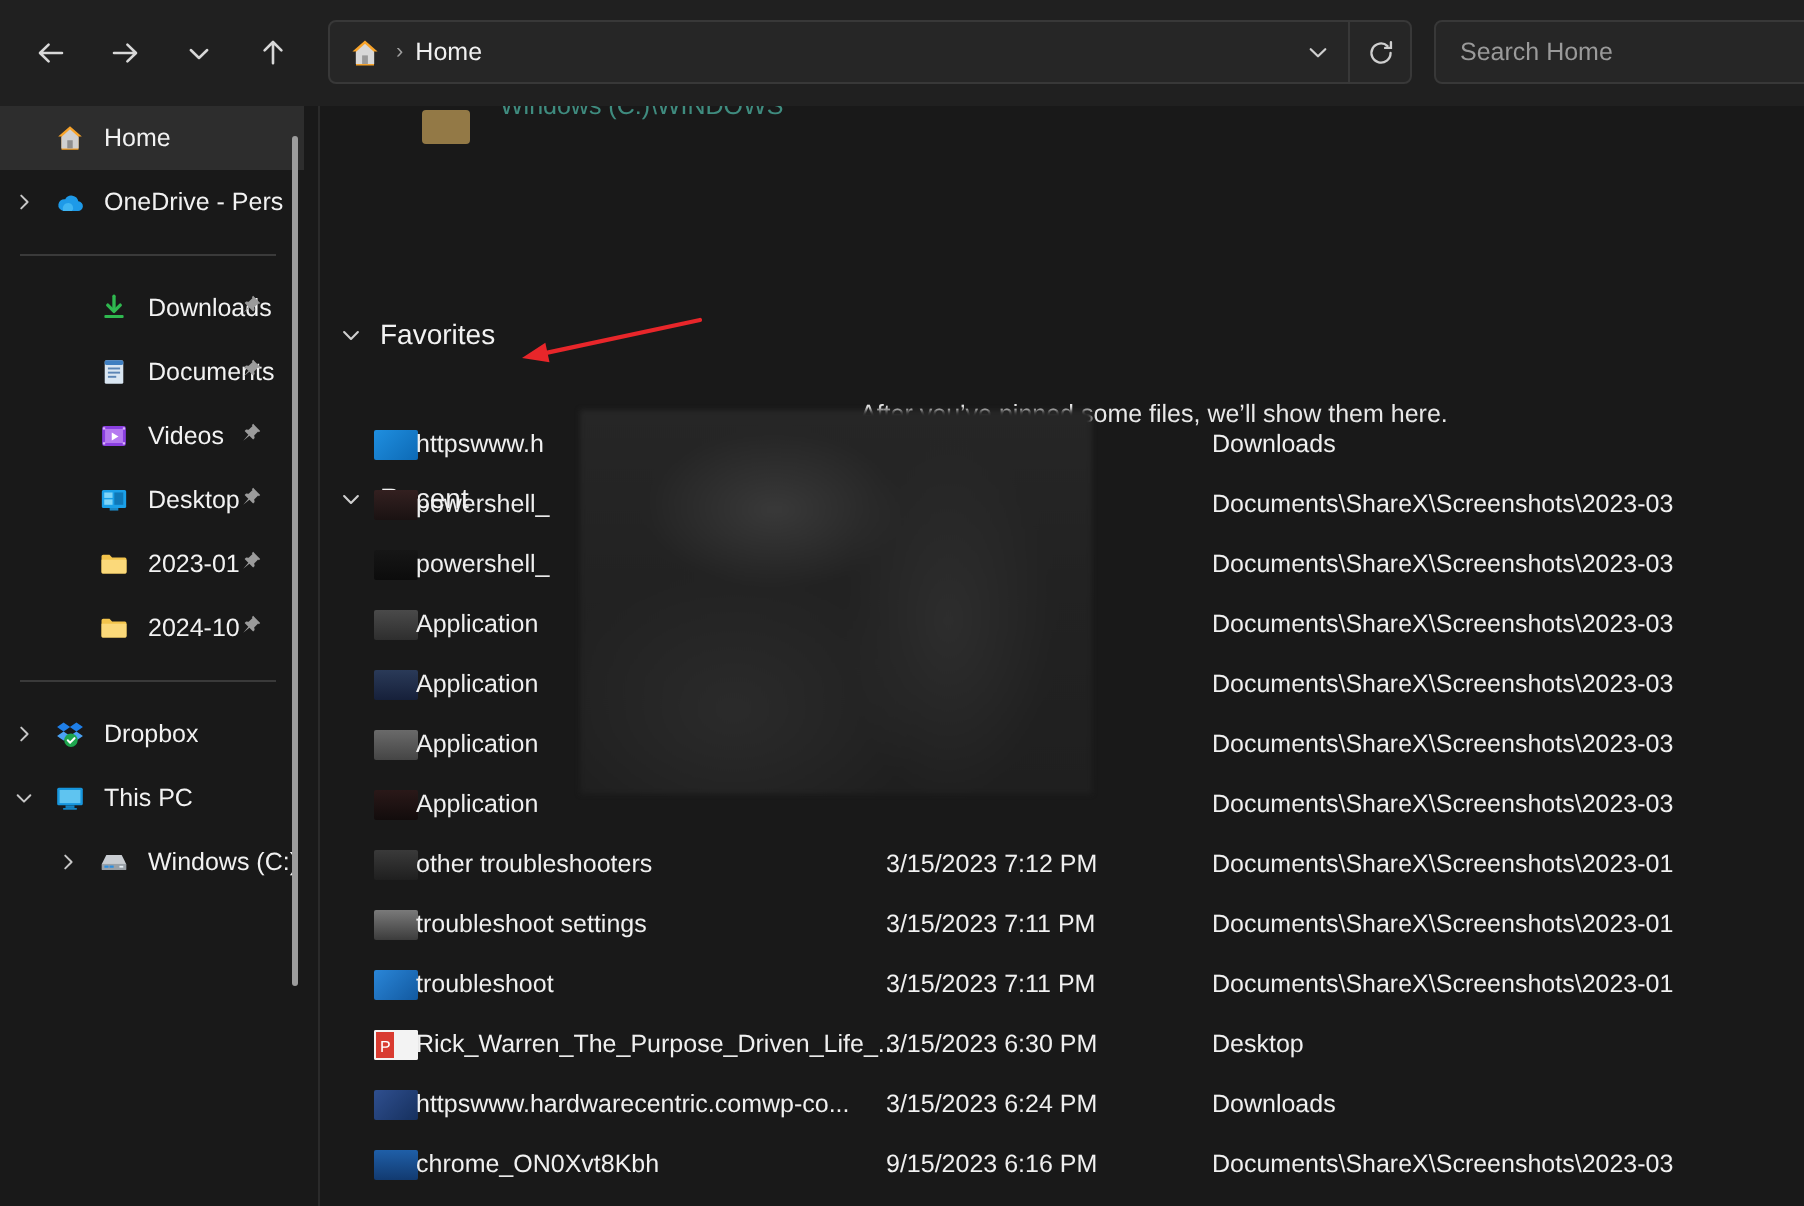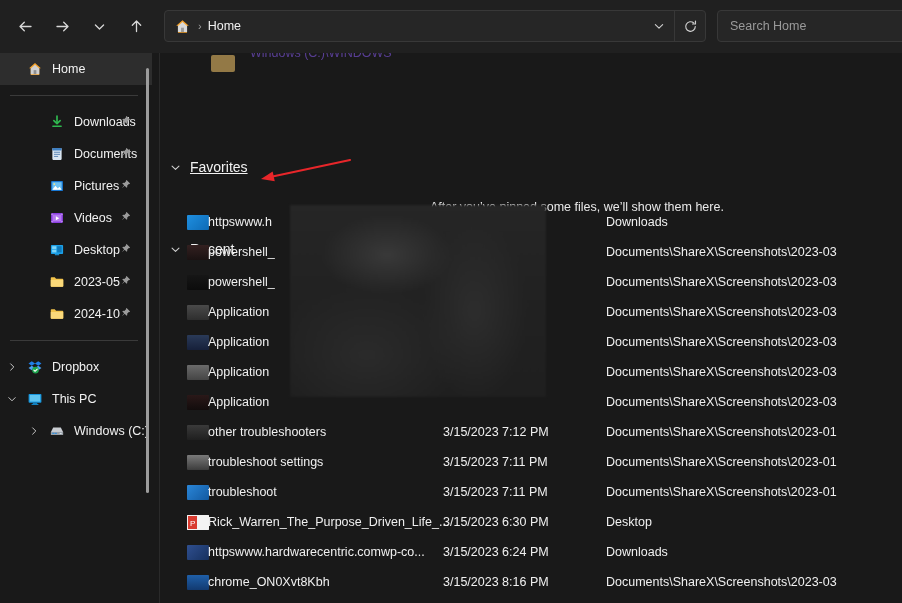--- a/index.html
+++ b/index.html
@@ -128,21 +128,21 @@
     display: flex; align-items: center;
     opacity: 0.55;
   }
   .clipped-folder {
     position: absolute; left: 51px; top: 7px;
     width: 24px; height: 17px;
     background: #f7c96b; border-radius: 2px;
   }
   .clipped-text {
     position: absolute; left: 90px; top: -2px;
-    font-size: 12.5px; color: #8b5cf6;
+    font-size: 12.5px; color: #5eead4;
   }
 
   .group-header {
     position: absolute;
     display: flex; align-items: center;
     font-size: 14px; color: #f2f2f2;
   }
   .group-chev { margin-right: 8px; display:flex; color:#cfcfcf; }
 
   .empty-note {
@@ -260,20 +260,34 @@
         <span class="nav-chev empty"></span>
         <span class="nav-icon">
           <svg width="16" height="16" viewBox="0 0 20 20">
             <path d="M10 2.6 2.6 9.1h2.1v8.3h10.6V9.1h2.1z" fill="#f7a32a"></path>
             <path d="M10 4.6 4.6 9.4v7.1h10.8V9.4z" fill="#d0d0d0"></path>
             <rect x="8.3" y="11.4" width="3.4" height="5.1" fill="#8f8f8f"></rect>
           </svg>
         </span>
         <span class="nav-label">Home</span>
       </div>
+      <div class="nav-item">
+        <span class="nav-chev">
+          <svg width="12" height="12" viewBox="0 0 14 14" fill="none" stroke="currentColor" stroke-width="1.15" stroke-linecap="round" stroke-linejoin="round">
+            <path d="M5.4 3.3 9.1 7l-3.7 3.7"></path>
+          </svg>
+        </span>
+        <span class="nav-icon">
+          <svg width="16" height="16" viewBox="0 0 20 20">
+            <path d="M5.8 15.6h9.1a3 3 0 0 0 .3-6 4.4 4.4 0 0 0-8.2-1.3 3.5 3.5 0 0 0-1.2 7.3z" fill="#1e9ae8"></path>
+            <path d="M5.8 15.6h5.4a3 3 0 0 0-2.1-5 3.5 3.5 0 0 0-3.3 5z" fill="#3fb5f2"></path>
+          </svg>
+        </span>
+        <span class="nav-label">OneDrive - Pers</span>
+      </div>
       <div class="nav-sep"></div>
       <div class="nav-item">
         <span class="nav-indent"></span>
         <span class="nav-chev empty"></span>
         <span class="nav-icon">
           <svg width="16" height="16" viewBox="0 0 20 20">
             <path d="M10 2.6v9" stroke="#2fb84f" stroke-width="2.1" stroke-linecap="round" fill="none"></path>
             <path d="M6.1 8.2 10 12.1l3.9-3.9" stroke="#2fb84f" stroke-width="2.1" fill="none" stroke-linecap="round" stroke-linejoin="round"></path>
             <rect x="4" y="14.4" width="12" height="1.9" rx="0.6" fill="#2fb84f"></rect>
           </svg>
@@ -289,36 +303,20 @@
         <span class="nav-icon">
           <svg width="16" height="16" viewBox="0 0 20 20">
             <rect x="4.2" y="2.6" width="11.6" height="14.8" rx="1" fill="#d9e6f2"></rect>
             <rect x="4.2" y="2.6" width="11.6" height="3" rx="1" fill="#3f7fc1"></rect>
             <rect x="6.2" y="7.2" width="7.6" height="1.2" fill="#5b85b5"></rect>
             <rect x="6.2" y="9.8" width="7.6" height="1.2" fill="#5b85b5"></rect>
             <rect x="6.2" y="12.4" width="5.2" height="1.2" fill="#5b85b5"></rect>
           </svg>
         </span>
         <span class="nav-label">Documents</span>
-        <span class="pin"><svg width="12" height="12" viewBox="0 0 16 16" fill="currentColor">
-            <path d="M10.1 1.9 9.2 2.8l.5.5-2.6 2.6-1.7-.3-1 1 2.5 2.5-3.4 4.1 4.1-3.4 2.5 2.5 1-1-.3-1.7 2.6-2.6.5.5.9-.9z"></path>
-          </svg></span>
-      </div>
-      <div class="nav-item">
-        <span class="nav-indent"></span>
-        <span class="nav-chev empty"></span>
-        <span class="nav-icon">
-          <svg width="16" height="16" viewBox="0 0 20 20">
-            <rect x="2.6" y="3.6" width="14.8" height="12.8" rx="1.2" fill="#1878d4"></rect>
-            <rect x="4.2" y="5.2" width="11.6" height="9.6" fill="#6fc2f2"></rect>
-            <path d="M4.2 14.8 8 9.6l3 3.6 2.1-2.2 2.7 3.8z" fill="#ffffff"></path>
-            <circle cx="6.6" cy="7.6" r="1.1" fill="#ffe680"></circle>
-          </svg>
-        </span>
-        <span class="nav-label">Pictures</span>
         <span class="pin"><svg width="12" height="12" viewBox="0 0 16 16" fill="currentColor">
             <path d="M10.1 1.9 9.2 2.8l.5.5-2.6 2.6-1.7-.3-1 1 2.5 2.5-3.4 4.1 4.1-3.4 2.5 2.5 1-1-.3-1.7 2.6-2.6.5.5.9-.9z"></path>
           </svg></span>
       </div>
       <div class="nav-item">
         <span class="nav-indent"></span>
         <span class="nav-chev empty"></span>
         <span class="nav-icon">
           <svg width="16" height="16" viewBox="0 0 20 20">
             <rect x="2.6" y="3.8" width="14.8" height="12.4" rx="1.4" fill="#8a3fe0"></rect>
@@ -354,21 +352,21 @@
       </div>
       <div class="nav-item">
         <span class="nav-indent"></span>
         <span class="nav-chev empty"></span>
         <span class="nav-icon">
           <svg width="16" height="16" viewBox="0 0 20 20">
             <path d="M2.2 5.2a1 1 0 0 1 1-1h4l1.6 1.8h8a1 1 0 0 1 1 1v8a1 1 0 0 1-1 1H3.2a1 1 0 0 1-1-1z" fill="#f3c44c"></path>
             <path d="M2.2 7.4h15.6v7.6a1 1 0 0 1-1 1H3.2a1 1 0 0 1-1-1z" fill="#fbd97a"></path>
           </svg>
         </span>
-        <span class="nav-label">2023-05</span>
+        <span class="nav-label">2023-01</span>
         <span class="pin"><svg width="12" height="12" viewBox="0 0 16 16" fill="currentColor">
             <path d="M10.1 1.9 9.2 2.8l.5.5-2.6 2.6-1.7-.3-1 1 2.5 2.5-3.4 4.1 4.1-3.4 2.5 2.5 1-1-.3-1.7 2.6-2.6.5.5.9-.9z"></path>
           </svg></span>
       </div>
       <div class="nav-item">
         <span class="nav-indent"></span>
         <span class="nav-chev empty"></span>
         <span class="nav-icon">
           <svg width="16" height="16" viewBox="0 0 20 20">
             <path d="M2.2 5.2a1 1 0 0 1 1-1h4l1.6 1.8h8a1 1 0 0 1 1 1v8a1 1 0 0 1-1 1H3.2a1 1 0 0 1-1-1z" fill="#f3c44c"></path>
@@ -438,21 +436,21 @@
 </div>
 <div class="side-divider"></div>
 
 <div class="content">
 
   <div class="clipped-row">
     <span class="clipped-folder"></span>
     <span class="clipped-text">Windows (C:)\WINDOWS</span>
   </div>
 
-  <div class="group-header" style="left:9px; top:106px;text-decoration:underline;">
+  <div class="group-header" style="left:9px; top:106px;">
     <span class="group-chev">
       <svg width="13" height="13" viewBox="0 0 14 14" fill="none" stroke="currentColor" stroke-width="1.15" stroke-linecap="round" stroke-linejoin="round">
         <path d="M3.3 5.4 7 9.1l3.7-3.7"></path>
       </svg>
     </span>
     <span>Favorites</span>
   </div>
 
   <div class="empty-note" style="left:270px; top:147px;">After you’ve pinned some files, we’ll show them here.</div>
 
@@ -538,21 +536,21 @@
       </div>
       <div class="frow">
         <span class="fthumb" style="background: linear-gradient(135deg, rgb(47, 79, 143) 0%, rgb(22, 48, 94) 100%);"></span>
         <span class="fname">httpswww.hardwarecentric.comwp-co...</span>
         <span class="fdate">3/15/2023 6:24 PM</span>
         <span class="floc">Downloads</span>
       </div>
       <div class="frow">
         <span class="fthumb" style="background: linear-gradient(rgb(31, 95, 168) 0%, rgb(18, 58, 112) 100%);"></span>
         <span class="fname">chrome_ON0Xvt8Kbh</span>
-        <span class="fdate">3/15/2023 8:16 PM</span>
+        <span class="fdate">9/15/2023 6:16 PM</span>
         <span class="floc">Documents\ShareX\Screenshots\2023-03</span>
       </div>
     </div>
 </div>
 
 <div class="redaction"></div>
 
 <svg class="annotation" width="902" height="603">
   <g id="arrow-group">
       <line x1="350" y1="160" x2="273.71351810564465" y2="176.28587815722193" stroke="#E8262A" stroke-width="2.1" stroke-linecap="round"></line>

